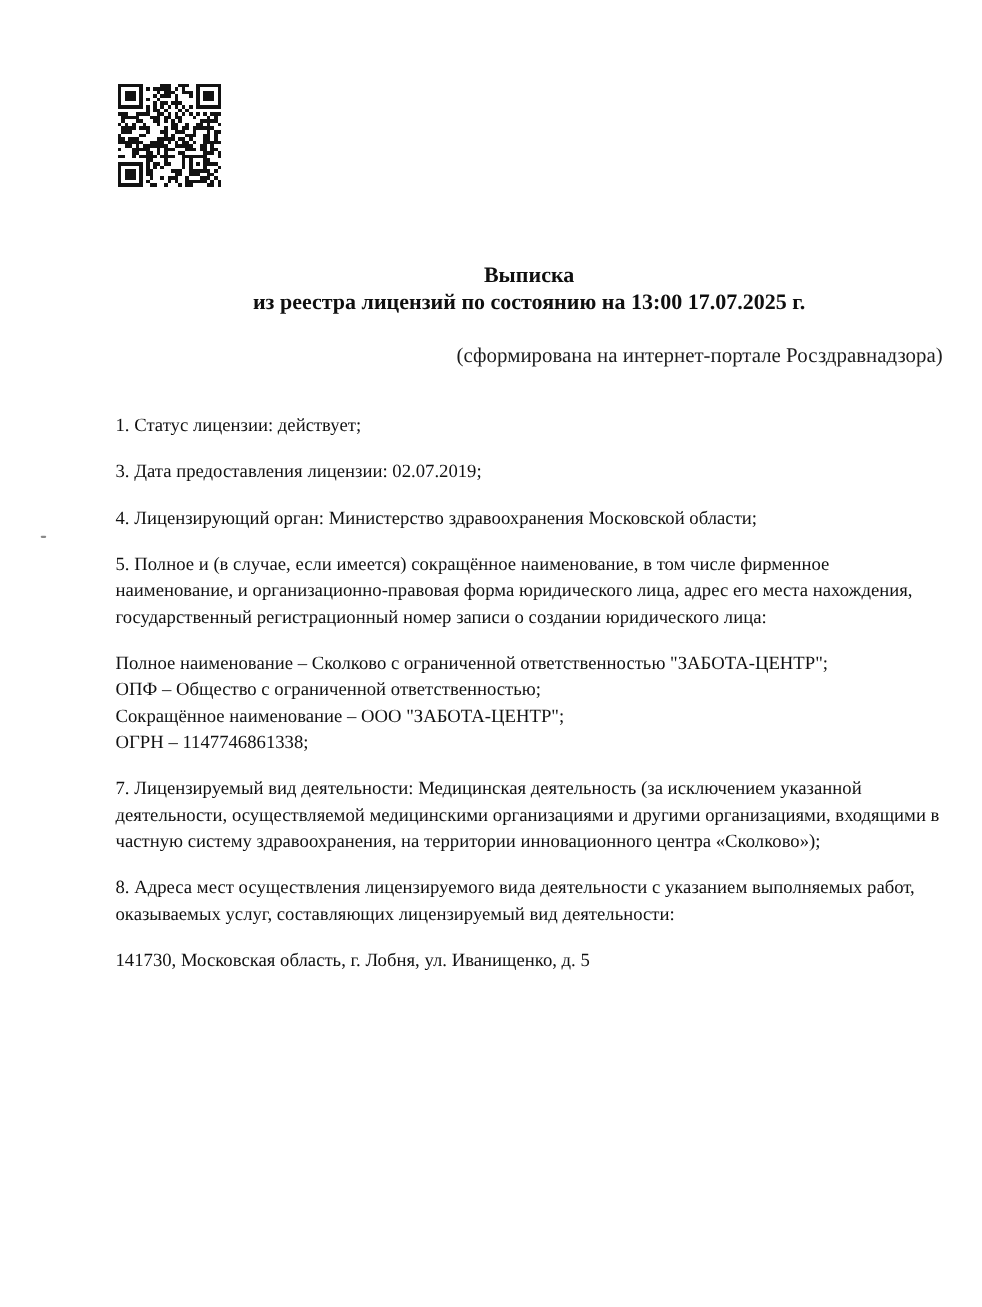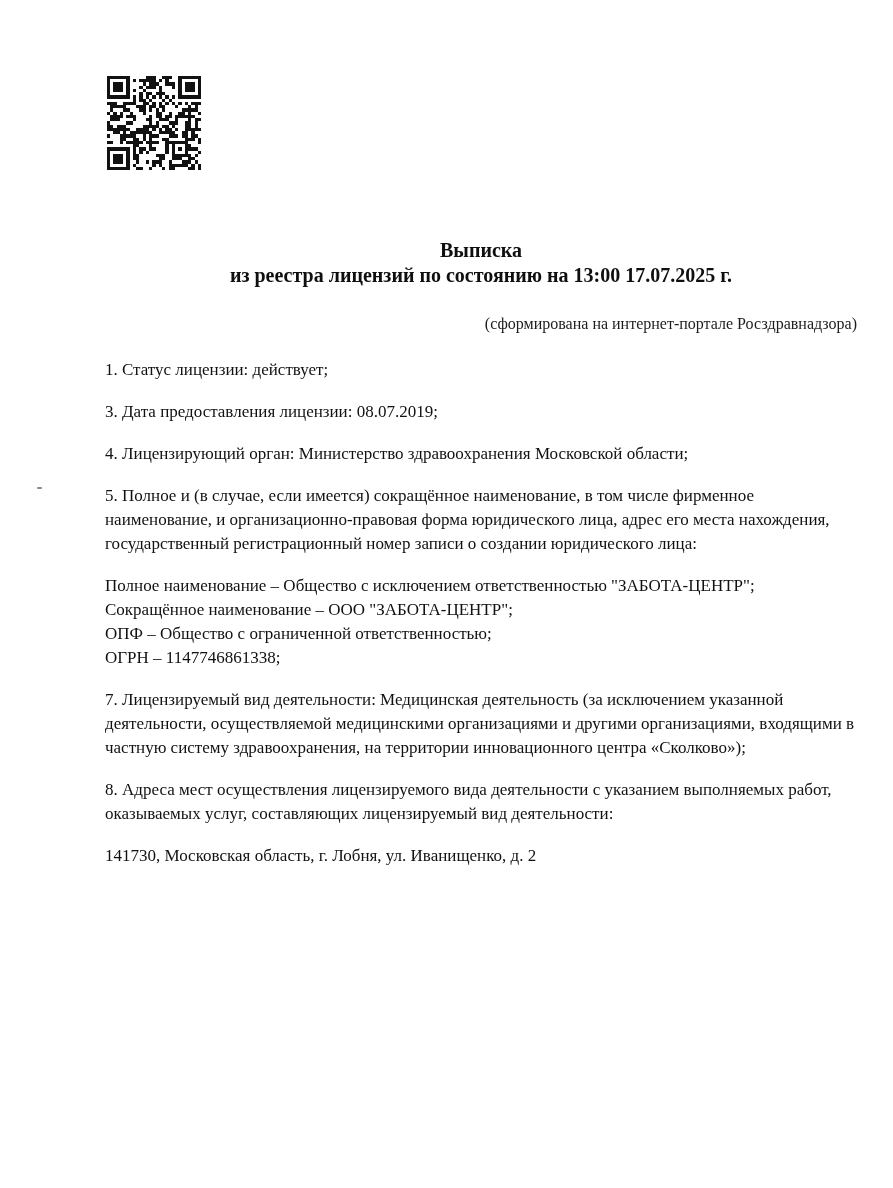--- a/index.html
+++ b/index.html
@@ -41,27 +41,27 @@
   }
   .title-block {
     text-align: center;
     font-weight: bold;
     font-size: 20px;
     line-height: 25px;
     color: #0f0f0f;
   }
   .subtitle {
     text-align: right;
-    font-size: 16px;
+    font-size: 19px;
     line-height: 17px;
     margin-top: 27px;
     color: #1c1c1c;
   }
   .body-text {
-    margin-top: 26px;
+    margin-top: 43px;
     font-size: 17px;
     line-height: 24px;
   }
   .para {
     margin: 0 0 18px 0;
   }
   .block {
     margin: 0 0 18px 0;
   }
   .block .line { }
@@ -83,30 +83,30 @@
 
     <div class="title-block">
       <div>Выписка</div>
       <div>из реестра лицензий по состоянию на 13:00 17.07.2025 г.</div>
     </div>
 
     <div class="subtitle">(сформирована на интернет-портале Росздравнадзора)</div>
 
     <div class="body-text">
       <p class="para">1. Статус лицензии: действует;</p>
-      <p class="para">3. Дата предоставления лицензии: 08.07.2019;</p>
+      <p class="para">3. Дата предоставления лицензии: 02.07.2019;</p>
       <p class="para">4. Лицензирующий орган: Министерство здравоохранения Московской области;</p>
       <p class="para">5. Полное и (в случае, если имеется) сокращённое наименование, в том числе фирменное наименование, и организационно-правовая форма юридического лица, адрес его места нахождения, государственный регистрационный номер записи о создании юридического лица:</p>
 
       <div class="block">
-        <div class="line">Полное наименование – Общество с исключением ответственностью "ЗАБОТА-ЦЕНТР";</div>
+        <div class="line">Полное наименование – Сколково с ограниченной ответственностью "ЗАБОТА-ЦЕНТР";</div>
+        <div class="line">ОПФ – Общество с ограниченной ответственностью;</div>
         <div class="line">Сокращённое наименование – ООО "ЗАБОТА-ЦЕНТР";</div>
-        <div class="line">ОПФ – Общество с ограниченной ответственностью;</div>
         <div class="line">ОГРН – 1147746861338;</div>
       </div>
 
       <p class="para">7. Лицензируемый вид деятельности: Медицинская деятельность (за исключением указанной деятельности, осуществляемой медицинскими организациями и другими организациями, входящими в частную систему здравоохранения, на территории инновационного центра «Сколково»);</p>
       <p class="para">8. Адреса мест осуществления лицензируемого вида деятельности с указанием выполняемых работ, оказываемых услуг, составляющих лицензируемый вид деятельности:</p>
-      <p class="para">141730, Московская область, г. Лобня, ул. Иванищенко, д. 2</p>
+      <p class="para">141730, Московская область, г. Лобня, ул. Иванищенко, д. 5</p>
     </div>
 
   </div>
 </div>
 
 </body></html>

